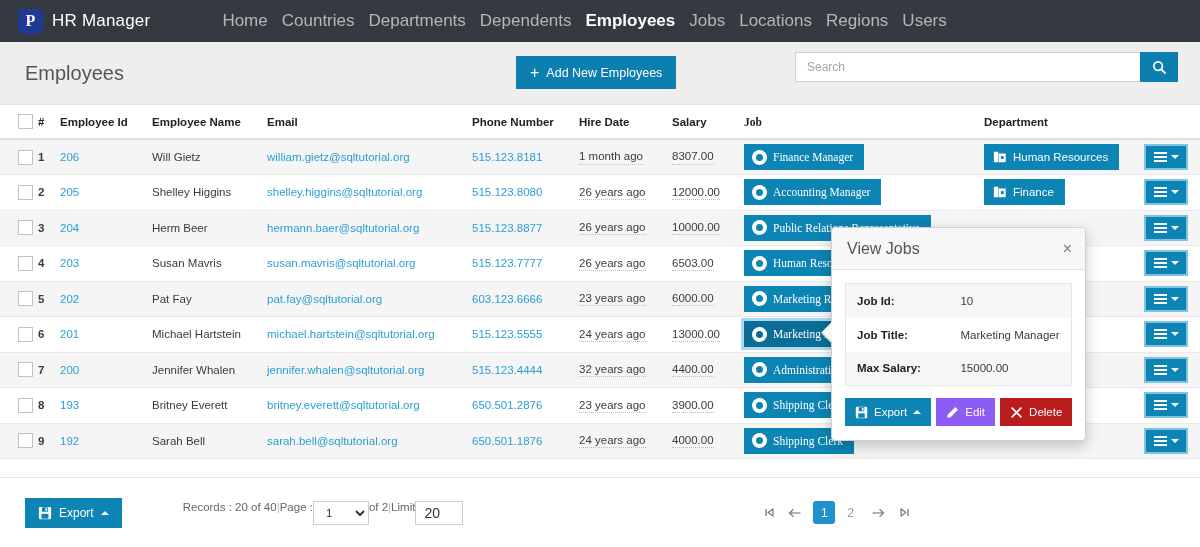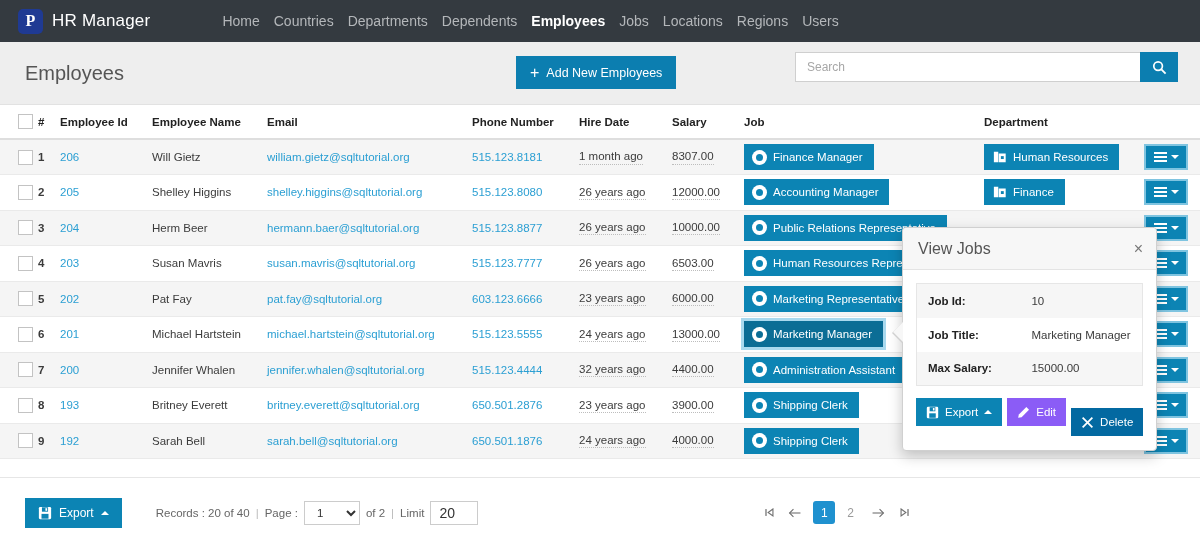--- a/index.html
+++ b/index.html
@@ -21,21 +21,21 @@
   .brand-logo {
     width: 25px; height: 25px; border-radius: 5px;
     background: #1f3a93;
     display: flex; align-items: center; justify-content: center;
     color: #fff; font-size: 16px; font-weight: bold; line-height: 1;
     font-family: "Liberation Serif", serif;
   }
   .brand-name { color: #ffffff; font-size: 17px; letter-spacing: .2px; }
   .nav-links { display: flex; align-items: center; gap: 14px; margin-left: 72px; }
   .nav-link {
-    color: #b4b7ba; font-size: 14px; text-decoration: none;
+    color: #b4b7ba; font-size: 17px; text-decoration: none;
     white-space: nowrap; cursor: pointer;
   }
   .nav-link.active { color: #ffffff; font-weight: bold; }
 
   
   .page-head {
     height: 63px; background: #eeeeee;
     border-bottom: 1px solid #e2e2e2;
     display: flex; align-items: center;
     padding: 0 22px 0 25px;
@@ -87,21 +87,21 @@
   tbody tr:nth-child(even) td { background: #ffffff; }
 
   .c-chk   { width: 38px; padding-left: 18px !important; }
   .c-num   { width: 22px; font-weight: bold; color:#111; }
   .c-id    { width: 92px; }
   .c-name  { width: 115px; }
   .c-email { width: 205px; }
   .c-phone { width: 107px; }
   .c-hire  { width: 93px; margin-left: 13px; }
   .c-sal   { width: 72px; }
-  .c-job   { width: 240px; }
+  .c-job   { width: 240px; font-family: Liberation Serif, serif; }
   .c-dept  { width: 160px; margin-left: 12px; }
   .c-act   { width: 56px; }
 
   th.c-chk, td.c-chk { padding-left: 18px !important; }
   th.c-num, td.c-num { padding-left: 0; }
   th.c-id,  td.c-id  { padding-left: 8px; }
 
   .chk {
     width: 15px; height: 15px; border: 1px solid #c3c3c3;
     background: #fff; display: block; cursor: pointer;
@@ -138,21 +138,21 @@
   }
   .btn-act .bars { display:flex; flex-direction:column; gap:2px; }
   .btn-act .bars span { display:block; width:13px; height:2px; background:#fff; }
   .btn-act .caret {
     width:0;height:0;border-left:4px solid transparent;border-right:4px solid transparent;
     border-top:4px solid #fff;
   }
 
   
   .popover {
-    position: absolute; left: 902px; top: 227px;
+    position: absolute; left: 831px; top: 227px;
     width: 255px; background: #fff;
     border: 1px solid #d0d0d0; border-radius: 4px;
     box-shadow: 0 5px 14px rgba(0,0,0,.22);
     z-index: 20;
   }
   .popover:before {
     content:""; position:absolute; left:-11px; top:94px;
     width:0;height:0;border-top:11px solid transparent;border-bottom:11px solid transparent;
     border-right:11px solid #d0d0d0;
   }
@@ -176,35 +176,35 @@
   .pop-table tr:nth-child(even) td { background: #ffffff; }
   .pop-table td.k { font-weight: bold; color:#222; width: 46%; }
   .pop-actions { display:flex; gap:5px; padding: 12px 13px 14px 13px; }
   .pbtn {
     height: 28px; padding: 0 10px; border:none; color:#fff; font-size:11.5px;
     display:flex; align-items:center; gap:6px; cursor:pointer;
     font-family:"Liberation Sans", sans-serif;
   }
   .pbtn.export { background:#0c84b4; }
   .pbtn.edit   { background:#8b5cf6; }
-  .pbtn.delete { background:#0369a1;margin-top:10px; }
+  .pbtn.delete { background:#b91c1c; }
   .pbtn .up-caret{ width:0;height:0;border-left:4px solid transparent;border-right:4px solid transparent;border-bottom:4px solid #fff; }
 
   
   .footer {
     position:absolute; left:0; top: 477px; width:1200px; height:70px;
     background:#fff; border-top:1px solid #e6e6e6;
     display:flex; align-items:center; padding: 0 22px 0 25px;
   }
   .btn-export-foot {
     height:30px; padding:0 13px; background:#0c84b4; border:none; color:#fff;
     font-size:12px; display:flex; align-items:center; gap:7px; cursor:pointer;
     font-family:"Liberation Sans", sans-serif;
   }
-  .rec-info { margin-left: 34px; font-size:11.5px; color:#666; display:flex; align-items:center; gap:6px; }
+  .rec-info { margin-left: 61px; font-size:11.5px; color:#666; display:flex; gap:0; }
   .sep { color:#bbb; }
   .page-select {
     width:56px; height:24px; border:1px solid #ccc; background:#fff;
     font-size:11.5px; color:#333; padding-left:8px;
     font-family:"Liberation Sans", sans-serif;
   }
   .limit-box {
     width:48px; height:24px; border:1px solid #ccc; background:#fff;
     font-size:14px; color:#333; padding-left:8px;
     font-family:"Liberation Sans", sans-serif; outline:none;

